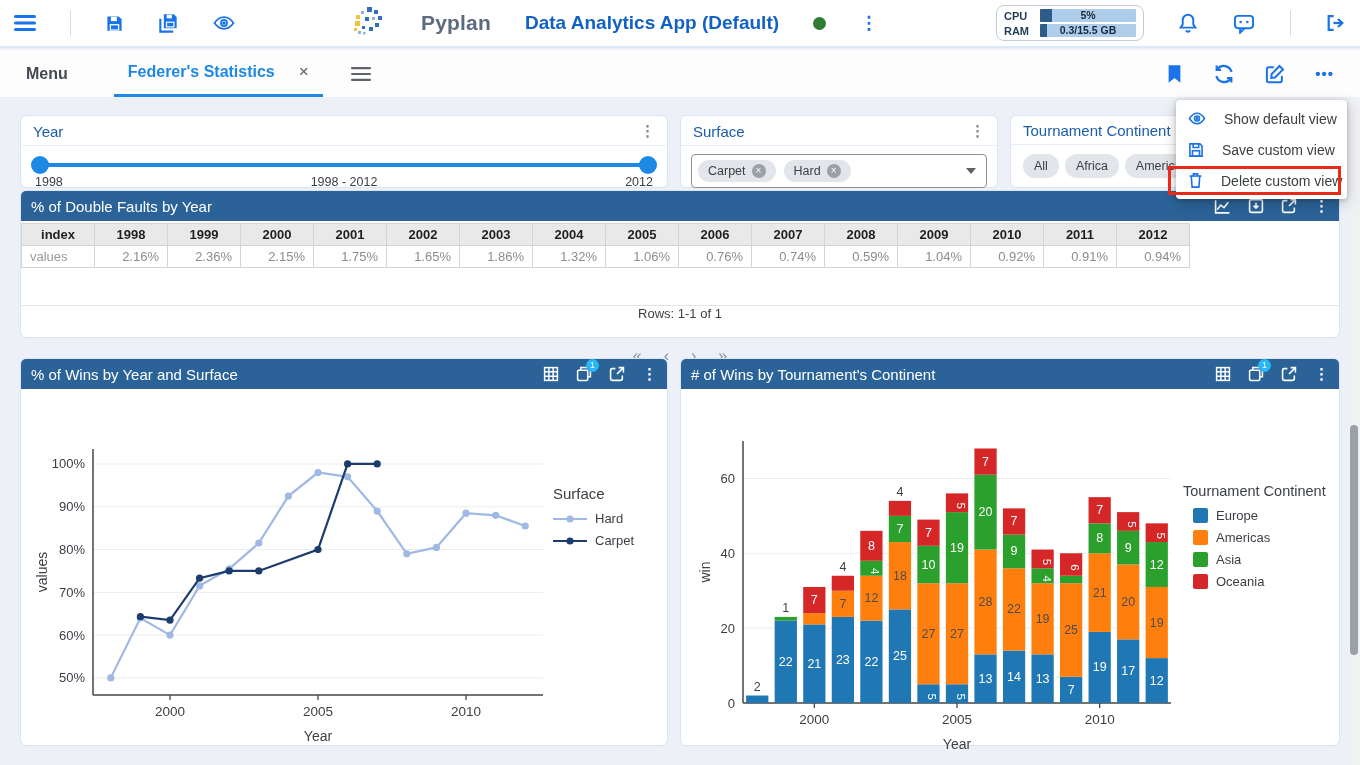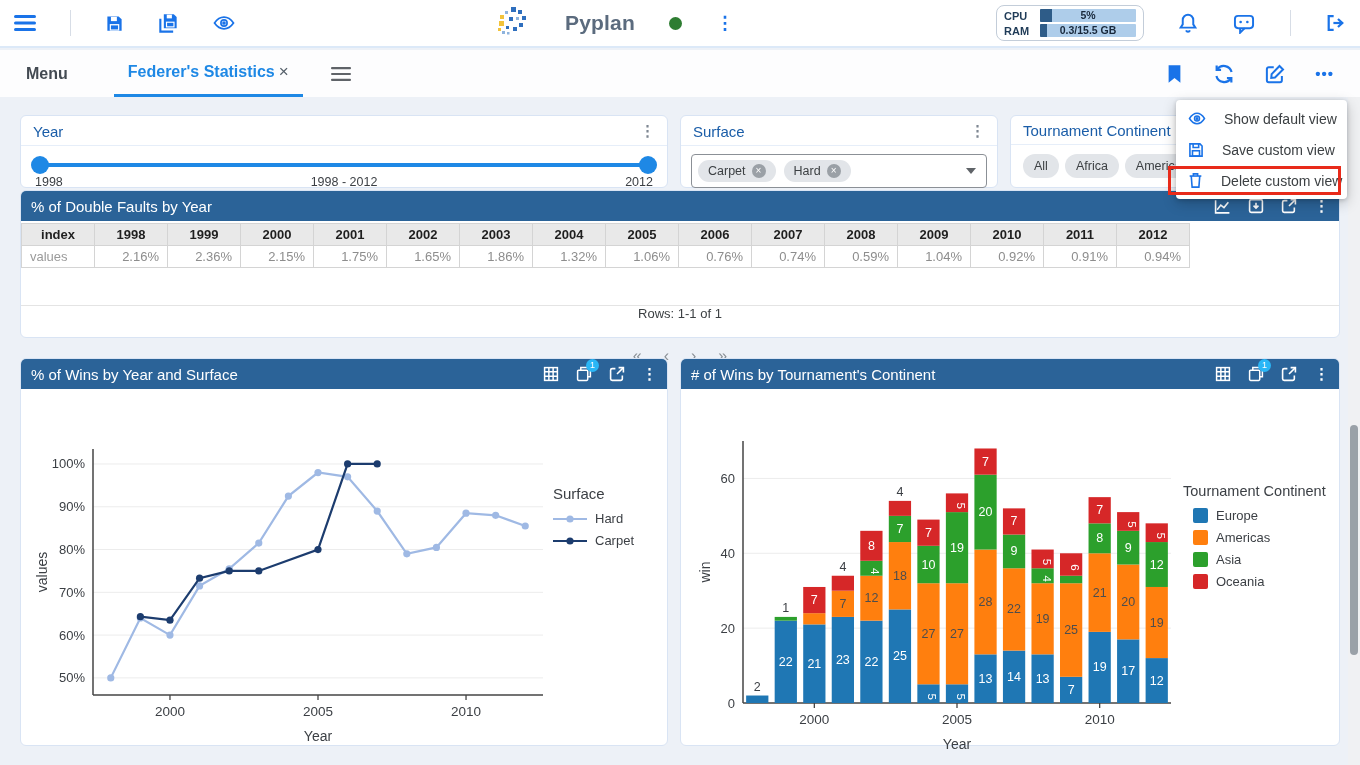--- a/index.html
+++ b/index.html
@@ -19,21 +19,21 @@
   .sys-box { border:1px solid #c3cdd9; border-radius:8px; padding:3px 7px; display:flex; flex-direction:column; gap:2px; }
   .sys-row { display:flex; align-items:center; gap:6px; }
   .sys-label { font-size:11px; font-weight:bold; color:#1f3b57; width:30px; }
   .sys-bar { position:relative; width:96px; height:13px; background:#aecdea; border-radius:1px; overflow:hidden; }
   .sys-fill { position:absolute; left:0; top:0; bottom:0; background:#2e5c88; }
   .sys-text { position:relative; display:block; text-align:center; font-size:10.5px; font-weight:bold; color:#17273a; line-height:13px; }
 
   
   .tabbar { position:absolute; left:0; top:50px; width:1360px; height:47px; background:#fdfdfe; display:flex; align-items:center; padding:0 26px; }
   .menu-label { font-size:16px; font-weight:600; color:#434a52; margin-right:46px; }
-  .tab { display:flex; align-items:center; gap:4px; padding:0 14px 12px 14px; border-bottom:3px solid #1e88e5; margin-top:12px; }
+  .tab { display:flex; align-items:center; gap:24px; padding:0 14px 12px 14px; border-bottom:3px solid #1e88e5; margin-top:12px; }
   .tab-label { font-size:16px; font-weight:bold; color:#1e88e5; }
   .tab-close { font-size:17px; color:#55606a; cursor:pointer; }
   .reorder-icon { margin-left:28px; }
   .tab-actions { margin-left:auto; display:flex; align-items:center; gap:30px; }
 
   
   .card { position:absolute; background:#fff; border:1px solid #d9e4f4; border-radius:6px; }
   .filter-title-row { display:flex; align-items:center; justify-content:space-between; padding:6px 12px 5px 12px; border-bottom:1px solid #e6eef9; }
   .filter-title { font-size:15px; color:#1a5da8; }
   .gray-kebab { color:#7d8691; font-size:15px; font-weight:bold; }
@@ -153,20 +153,21 @@
             <rect x="10" y="27" width="2.5" height="2.5"></rect>
           </g>
         <g fill="#f2c33c">
             <rect x="3" y="10" width="4" height="4"></rect>
             <rect x="2" y="16" width="5" height="5"></rect>
             <rect x="1" y="23" width="3" height="3"></rect>
           </g>
       </svg>
     </span>
     <span class="brand-text">Pyplan</span>
+    <span class="app-title">Data Analytics App (Default)</span>
     <span class="status-dot"></span>
     <span class="kebab">⋮</span>
   </div>
 
   <div class="topbar-right">
     <div class="sys-box">
       <div class="sys-row">
         <span class="sys-label">CPU</span>
         <span class="sys-bar">
             <span class="sys-fill" style="width:12px"></span>

